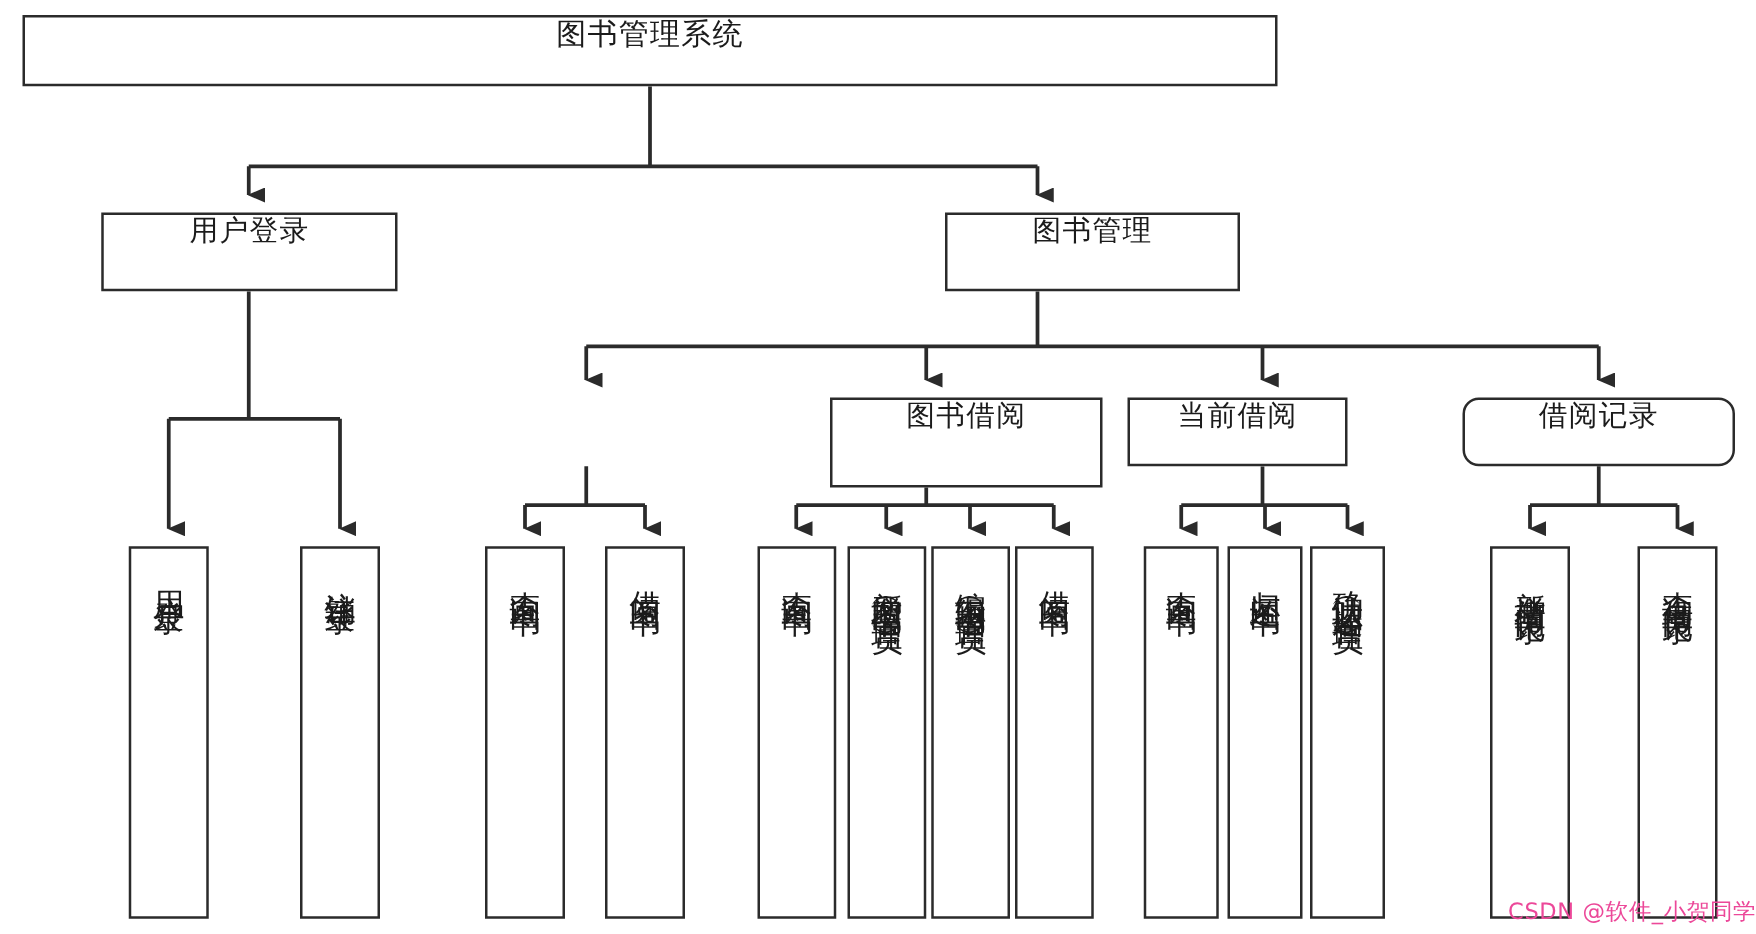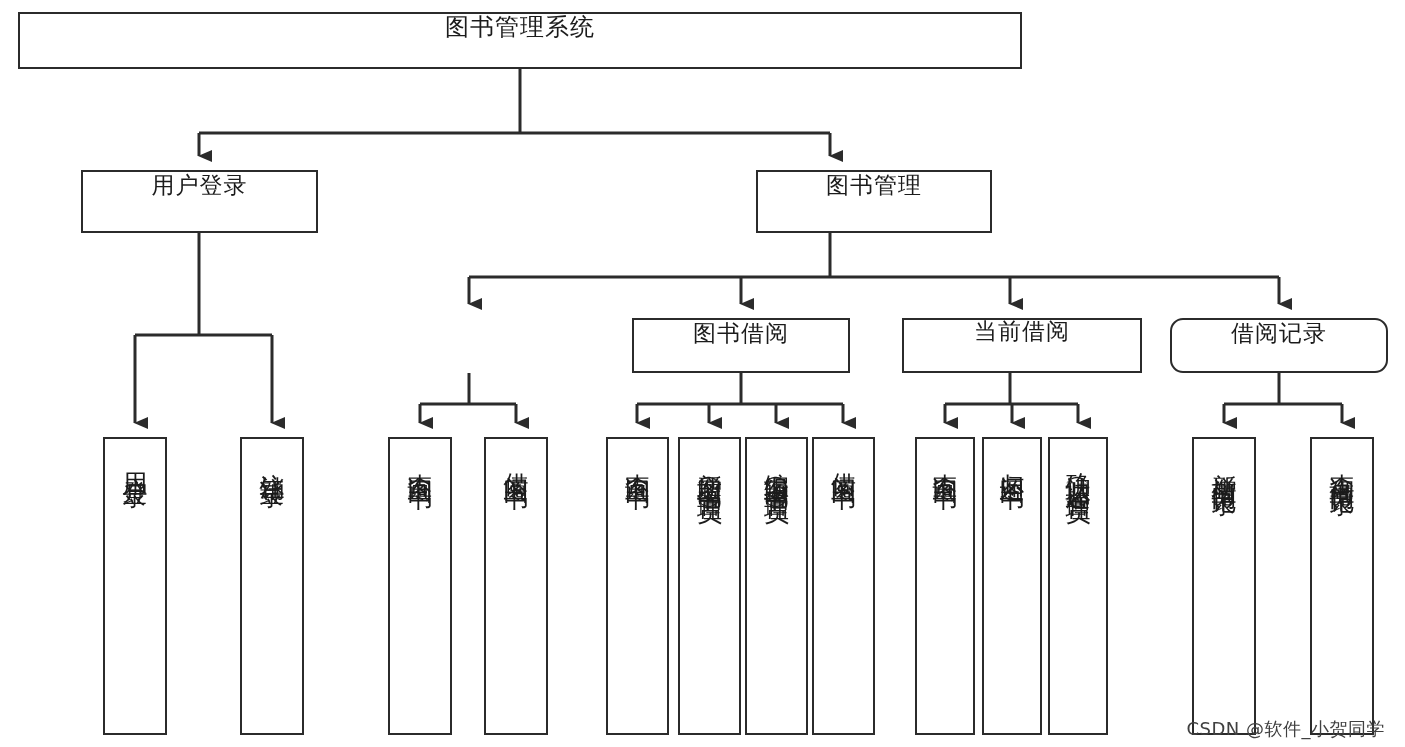--- a/index.html
+++ b/index.html
@@ -58,24 +58,24 @@
   .node.leaf .label {
     writing-mode: vertical-rl;
     text-orientation: upright;
     font-size: 25px;
     letter-spacing: 4px;
     line-height: 1;
     white-space: nowrap;
   }
   #watermark {
     position: absolute;
-    right: 20px;
+    right: 0;
     bottom: 6px;
     font-size: 18px;
-    color: #404040;
+    color: #ec4899;
     letter-spacing: 0.5px;
     z-index: 5;
     white-space: nowrap;
   }
 </style>
 </head>
 <body>
 
 <div id="canvas">
 
@@ -133,24 +133,24 @@
     <span class="label">图书管理系统</span>
   </div>
 
   <div class="node horiz" style="left:81px; top:170px; width:237px; height:63px;">
     <span class="label">用户登录</span>
   </div>
   <div class="node horiz" style="left:712px; top:170px; width:236px; height:63px;margin-left:44px;">
     <span class="label">图书管理</span>
   </div>
 
-  <div class="node horiz" style="left:632px; top:318px; width:218px; height:55px;">
+  <div class="node horiz" style="left:664px; top:318px; width:218px; height:72px;">
     <span class="label">图书借阅</span>
   </div>
-  <div class="node horiz" style="left:902px; top:318px; width:240px; height:55px;font-family:Liberation Mono, monospace;">
+  <div class="node horiz" style="left:902px; top:318px; width:176px; height:55px;">
     <span class="label">当前借阅</span>
   </div>
   <div class="node horiz" style="left:1170px; top:318px; width:218px; height:55px;border-radius:13px;">
     <span class="label">借阅记录</span>
   </div>
 
   <div class="node leaf" style="left:103px; top:437px; width:64px; height:298px;">
     <span class="label">用户登录</span>
   </div>
   <div class="node leaf" style="left:240px; top:437px; width:64px; height:298px;">

